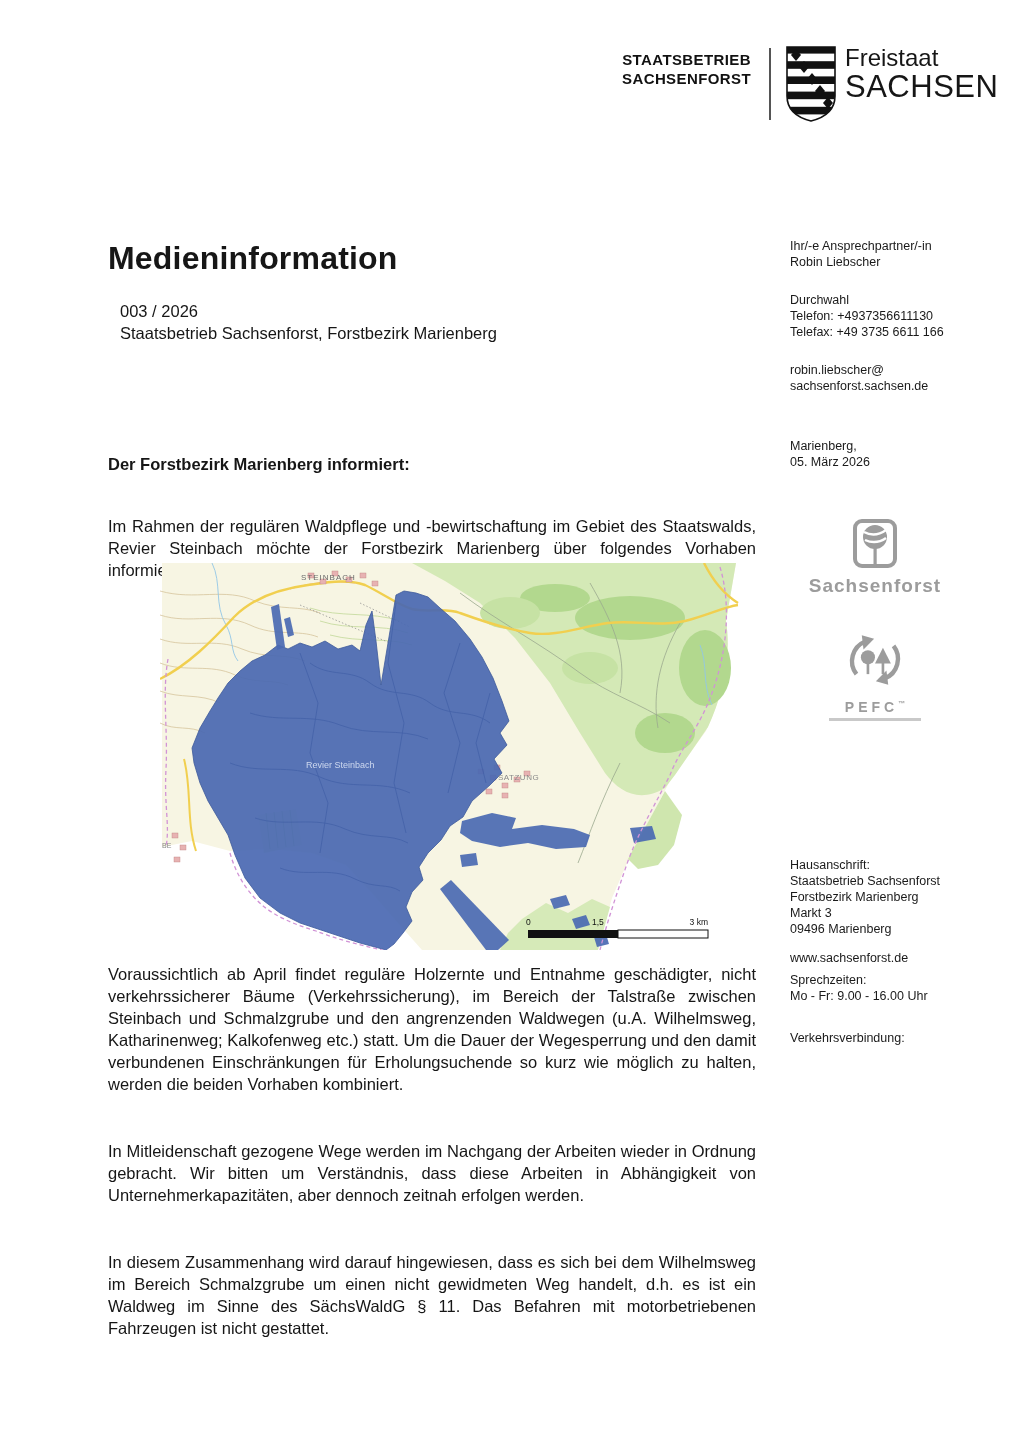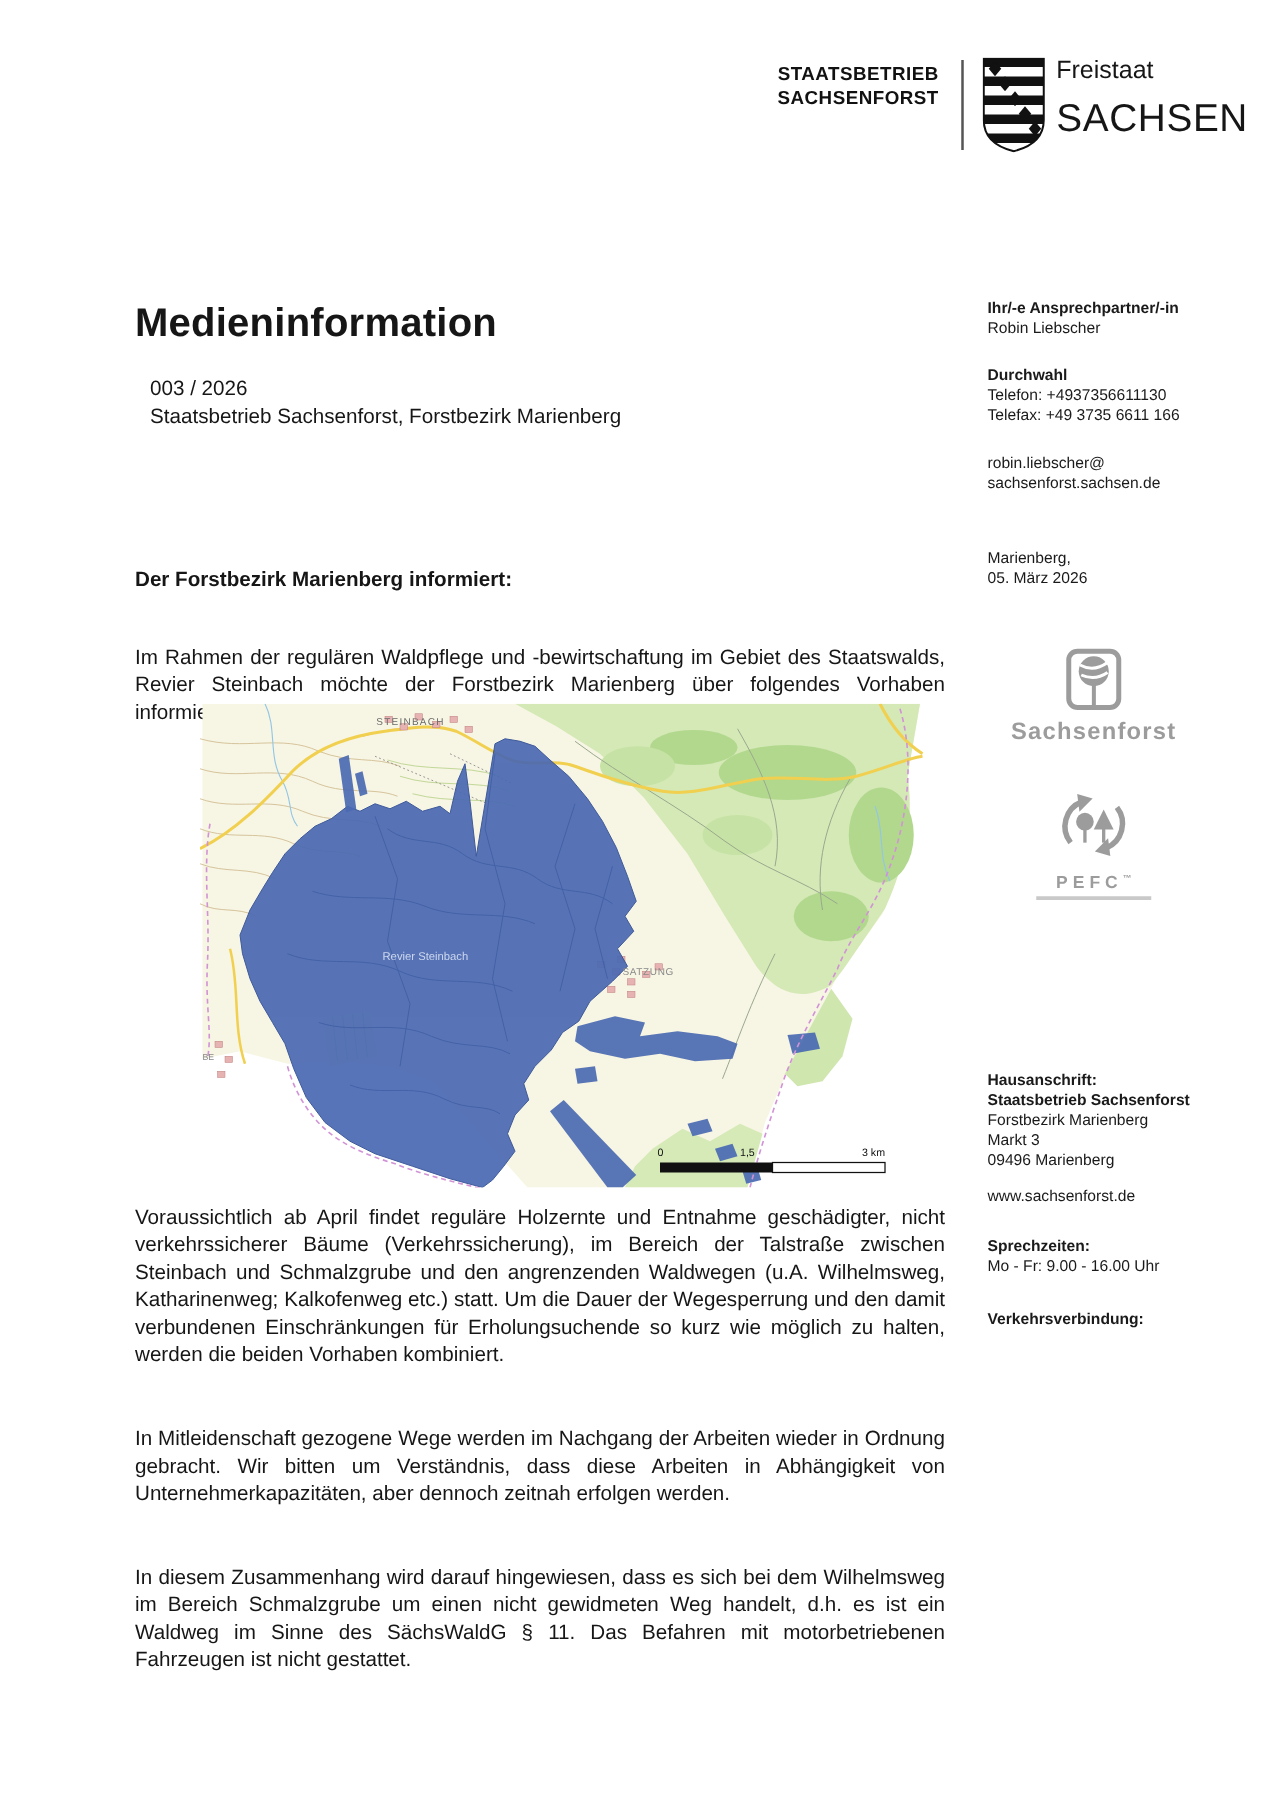--- a/index.html
+++ b/index.html
@@ -7,39 +7,39 @@
   .page{
     position:relative;width:1023px;height:1440px;background:#ffffff;
     font-family:"Liberation Sans", sans-serif;color:#161616;overflow:hidden;
   }
   
   .hdr-org{position:absolute;top:50px;right:272px;text-align:right;
     font-size:15px;font-weight:bold;letter-spacing:.4px;line-height:19px;color:#111;}
   .hdr-sep{position:absolute;left:769px;top:48px;width:2px;height:72px;background:#555;}
   .hdr-shield{position:absolute;left:786px;top:46px;}
   .hdr-state{position:absolute;left:845px;top:46px;line-height:1;}
-  .hdr-state .w1{font-size:20px;display:block;margin-bottom:13px;}
+  .hdr-state .w1{font-size:24px;display:block;margin-bottom:1px;}
   .hdr-state .w2{font-size:31px;letter-spacing:.5px;display:block;}
   
   .doc-title{position:absolute;left:108px;top:240px;font-size:32px;font-weight:bold;letter-spacing:.2px;}
   .doc-meta{position:absolute;left:120px;top:300px;font-size:16.5px;line-height:22px;}
   .lead-heading{position:absolute;left:108px;top:455px;font-size:16.5px;font-weight:bold;}
   .para{position:absolute;left:108px;width:648px;font-size:16.5px;line-height:22px;text-align:justify;}
   .p1{top:498px;}
   .p2{top:946px;}
   .p3{top:1123px;}
   .p4{top:1234px;}
   .map-wrap{position:absolute;left:160px;top:563px;width:580px;height:387px;}
   
   .sidebar{position:absolute;left:790px;top:238px;width:192px;font-size:12.5px;line-height:16px;color:#1a1a1a;}
-  .sidebar .b{font-weight:bold;}
+  .sidebar .b{font-weight:normal;}
   .sb-block{margin:0;}
   .mt22{margin-top:22px;} .mt30{margin-top:44px;} .mt48{margin-top:48px;}
   .mt36{margin-top:36px;} .mt140{margin-top:136px;} .mt13{margin-top:13px;}
-  .mt18{margin-top:24px;} .mt14{margin-top:14px;} .mt26{margin-top:26px;} .mt40{margin-top:40px;}
+  .mt18{margin-top:6px;} .mt14{margin-top:14px;} .mt26{margin-top:26px;} .mt40{margin-top:40px;}
   .keep-space{white-space:pre-wrap;}
   .logo-box{width:170px;text-align:center;}
   .sf-wordmark{color:#9c9c9c;font-weight:bold;font-size:19px;letter-spacing:1px;margin-top:4px;}
   .pefc-wordmark{color:#9c9c9c;font-weight:bold;font-size:14px;letter-spacing:4px;margin-top:2px;}
   .pefc-tm{font-size:7px;letter-spacing:0;vertical-align:super;}
   .pefc-subtext-bar{width:92px;height:3px;background:#c9c9c9;margin:3px auto 0 auto;}
   .footnote{color:#8a8a8a;font-size:10.5px;line-height:15px;width:192px;}
 </style>
 </head>
 <body>

